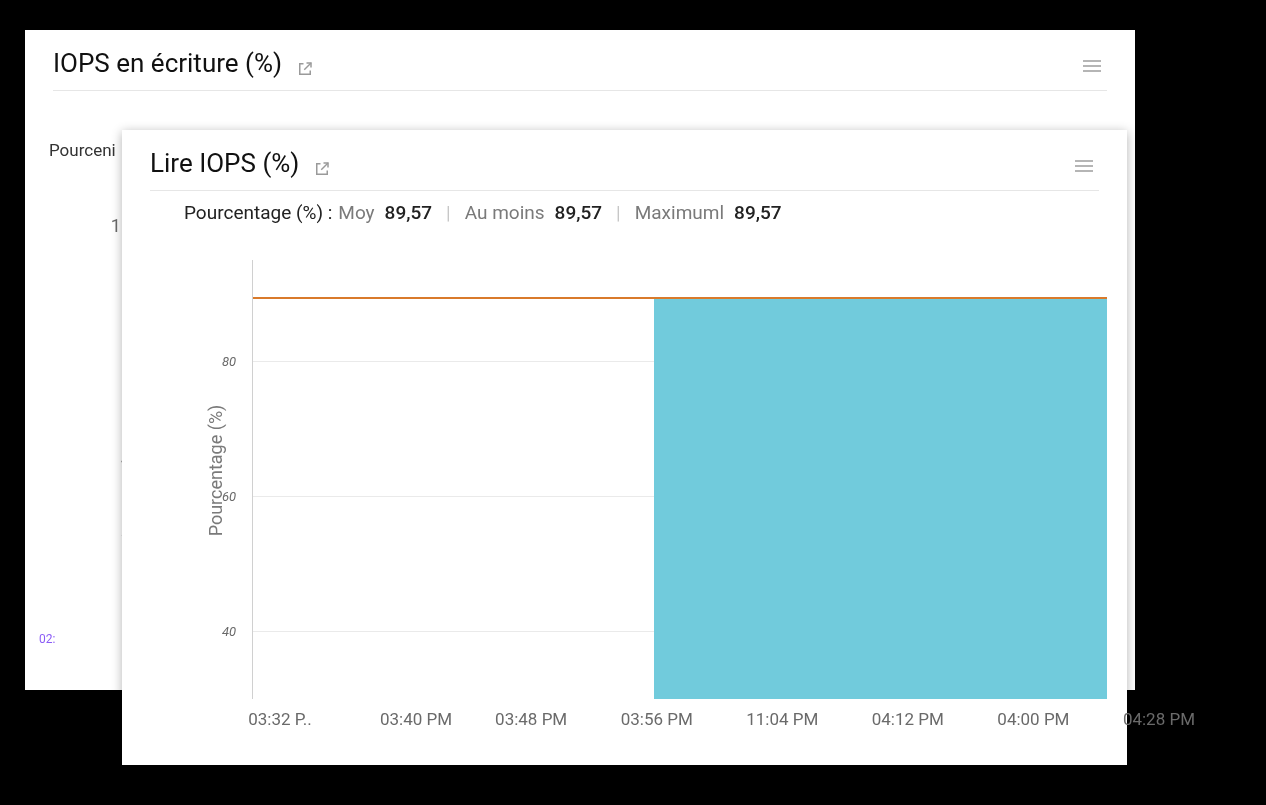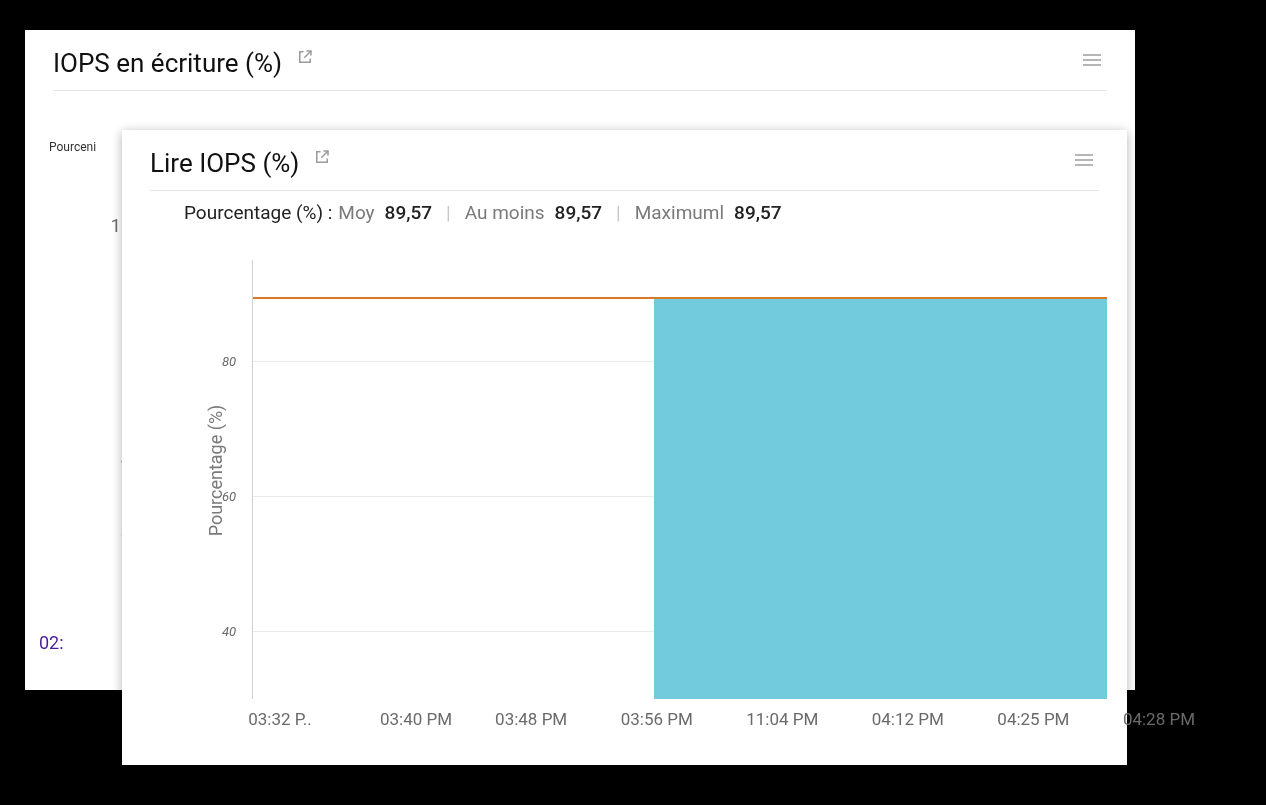--- a/index.html
+++ b/index.html
@@ -27,21 +27,21 @@
   }
   .panel-front {
     left: 122px;
     top: 130px;
     width: 1005px;
     height: 635px;
   }
 
   .panel-header {
     display: flex;
-    align-items: flex-start;
+    align-items: flex-end;
     padding: 18px 28px 12px 28px;
   }
   .panel-title {
     font-size: 26px;
     color: #111;
     font-weight: 400;
   }
   .ext-link {
     margin-left: 14px;
     display: inline-flex;
@@ -68,21 +68,21 @@
     height: 1px;
     background: #e6e6e6;
     margin: 0 28px 0 28px;
   }
 
   
   .back-ylabel-title {
     position: absolute;
     left: 24px;
     top: 110px;
-    font-size: 12px;
+    font-size: 17px;
     color: #333;
   }
   .back-yaxis-label {
     position: absolute;
     left: 50px;
     top: 260px;
     transform: rotate(-90deg) translate(0, 0);
     transform-origin: center;
     font-size: 18px;
     color: #7a7a7a;
@@ -92,22 +92,22 @@
     position: absolute;
     left: 78px;
     font-size: 18px;
     color: #6a6a6a;
     text-align: right;
     width: 28px;
   }
   .back-xtick {
     position: absolute;
     left: 14px;
-    font-size: 18px;
-    color: #4c1d95;
+    font-size: 12px;
+    color: #8b5cf6;
   }
 
   
   .stats-row {
     padding: 10px 28px 0 30px;
     font-size: 19px;
     color: #333;
     display: flex;
     align-items: center;
     gap: 6px;
@@ -268,17 +268,17 @@
         <div class="area-fill" style="left: 47%; right: 0px; top: 8.35385%;"></div>
       </div>
 
     <div id="xticks">
         <span class="xtick" style="left: 128.05px;">03:32 P..</span>
         <span class="xtick" style="left: 264px;">03:40 PM</span>
         <span class="xtick" style="left: 379.164px;">03:48 PM</span>
         <span class="xtick" style="left: 504.721px;">03:56 PM</span>
         <span class="xtick" style="left: 630.279px;">11:04 PM</span>
         <span class="xtick" style="left: 755.836px;">04:12 PM</span>
-        <span class="xtick" style="left: 881.393px;">04:25 PM</span>
+        <span class="xtick" style="left: 881.393px;">04:00 PM</span>
         <span class="xtick" style="left: 1006.95px;">04:28 PM</span>
       </div>
   </div>
 </div>
 
 </body></html>

